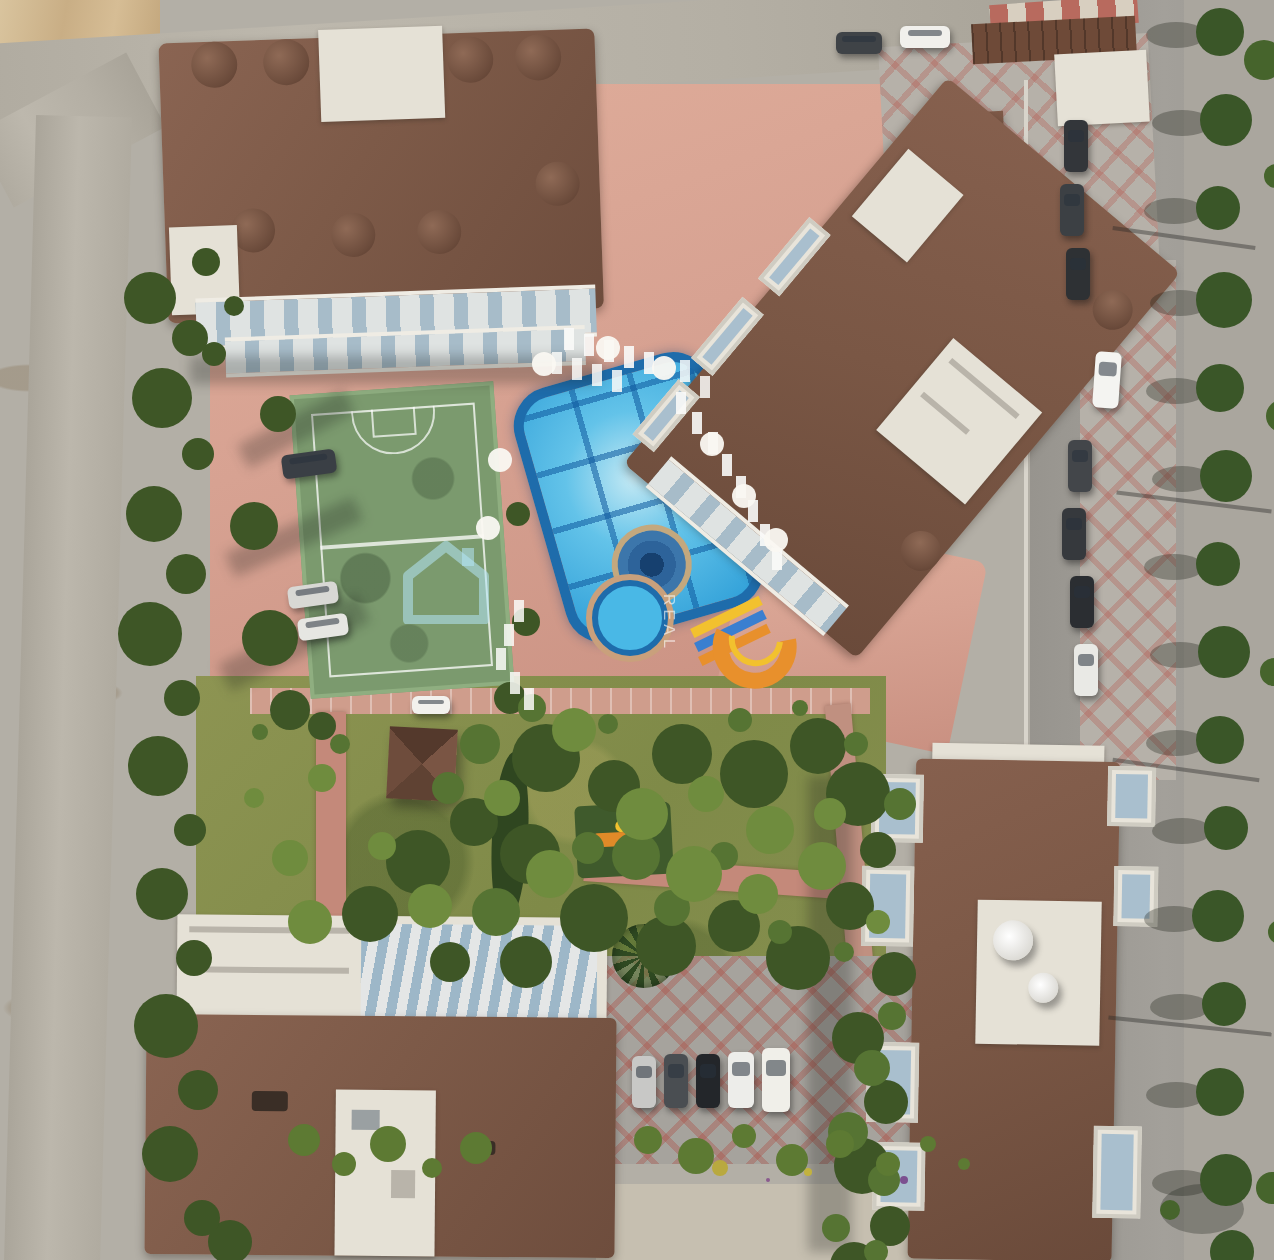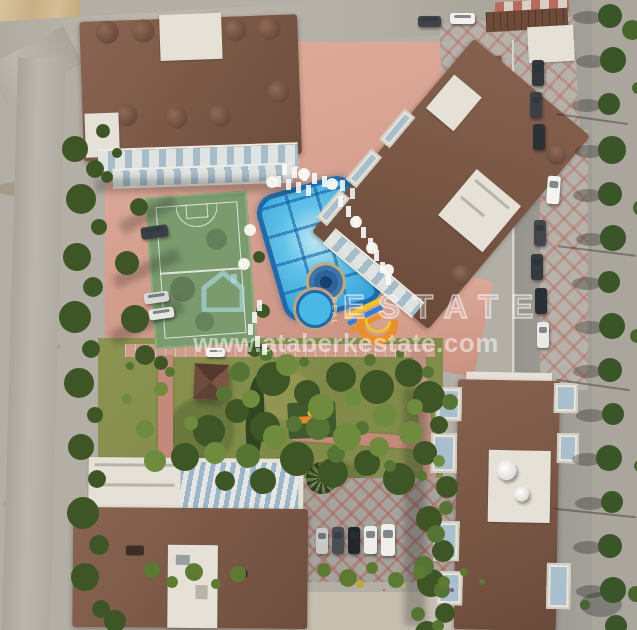--- a/index.html
+++ b/index.html
@@ -388,17 +388,15 @@
   <div class="abs car" style="left:206px;top:348px;width:19px;height:9px;background:#f2f1ed;">
       <div class="w"></div>
     </div>
 
   <div class="abs wm" style="left:0;top:0;width:637px;height:630px;">
     <svg class="abs" style="left:198px;top:268px;" width="50" height="44" viewBox="0 0 50 44">
       <path d="M6 42 L6 20 L25 5 L44 20 L44 42 Z" fill="none" stroke="rgba(180,230,248,.55)" stroke-width="5" stroke-linejoin="round"></path>
       <rect x="33" y="6" width="6" height="9" fill="rgba(180,230,248,.55)"></rect>
     </svg>
     <div class="abs wm-real" style="left:330px;top:297px;">REAL</div>
-    <div class="abs wm-estate" style="left:343px;top:288px;">ESTATE</div>
-    <div class="abs wm-url" style="left:193px;top:328px;">www.ataberkestate.com</div>
   </div>
 
 </div>
 
 </body></html>

